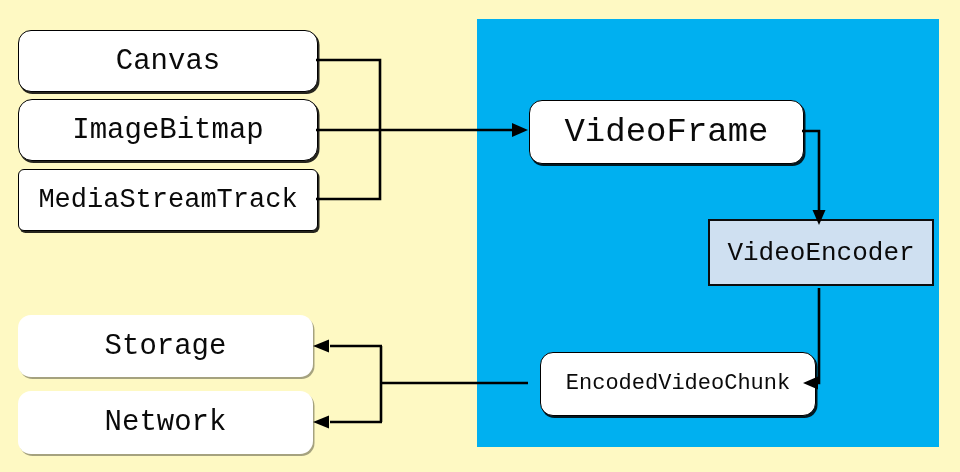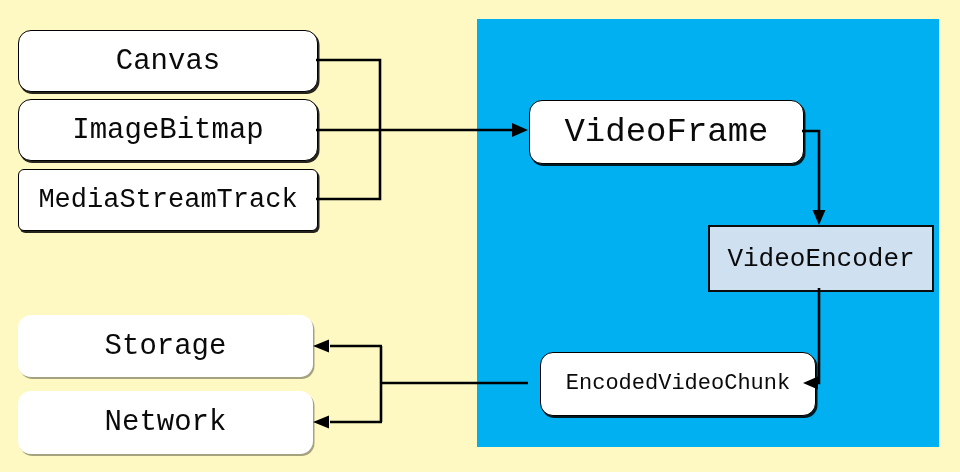--- a/index.html
+++ b/index.html
@@ -51,24 +51,24 @@
     box-shadow: 1.5px 2px 0 rgba(0,0,0,0.85);
   }
   .node.soft {
     box-shadow: 1.5px 2px 0 rgba(0,0,0,0.35);
   }
   .node.encoder {
     background: #cfe0f1;
     border: 2px solid #0d0d0d;
   }
   #node-canvas            { left: 18px;  top: 30px;  width: 298px; height: 60px; font-size: 29px; }
-  #node-imagebitmap       { left: 18px;  top: 99px;  width: 298px; height: 60px; font-size: 29px; }
+  #node-imagebitmap       { left: 18px;  top: 99px;  width: 298px; height: 60px; font-size: 29px; border-radius: 14px; }
   #node-mediastreamtrack  { left: 18px;  top: 169px; width: 298px; height: 60px; font-size: 27px; border-radius: 6px; }
   #node-videoframe        { left: 529px; top: 100px; width: 273px; height: 62px; font-size: 34px; }
-  #node-videoencoder      { left: 708px; top: 225px; width: 222px; height: 63px; font-size: 26px; }
+  #node-videoencoder      { left: 708px; top: 219px; width: 222px; height: 63px; font-size: 26px; }
   #node-encodedvideochunk { left: 528px; top: 352px; width: 274px; height: 62px; font-size: 22px; margin-left: 12px; }
   #node-storage           { left: 18px;  top: 315px; width: 295px; height: 62px; font-size: 29px; }
   #node-network           { left: 18px;  top: 391px; width: 295px; height: 63px; font-size: 29px; }
 </style>
 </head>
 <body>
 
 <div class="stage">
 
   <div class="region"></div>

